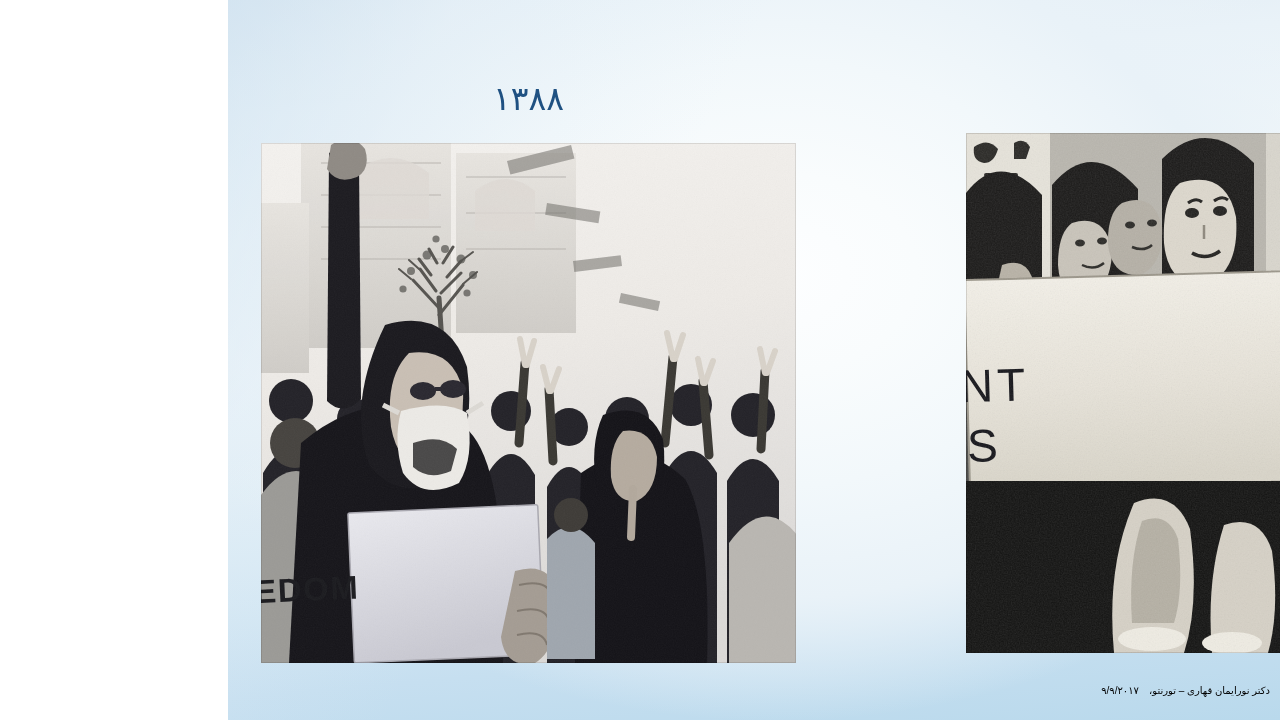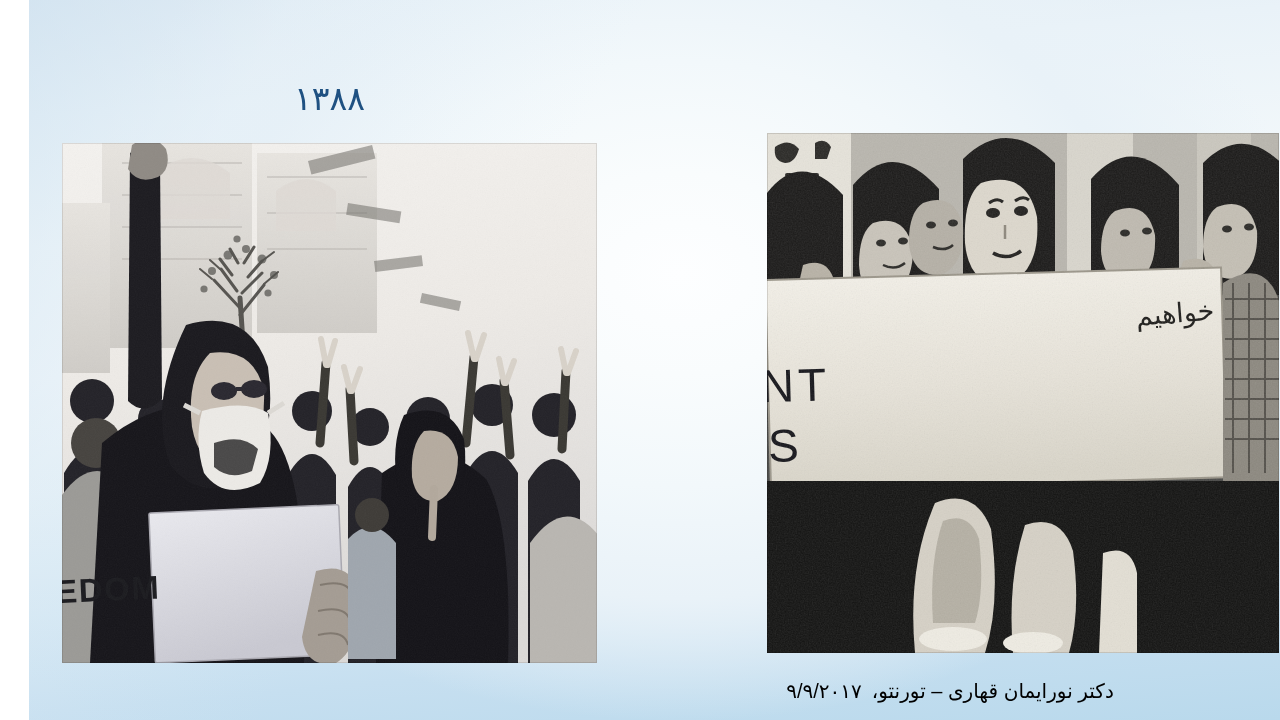--- a/index.html
+++ b/index.html
@@ -11,21 +11,21 @@
     overflow: hidden;
   }
 
   body {
     font-family: "Liberation Sans", "DejaVu Sans", sans-serif;
   }
 
   
   #slide {
     position: relative;
-    width: 1251px;
+    width: 1052px;
     height: 720px;
     background-color: #e4eff7;
     background-image:
       radial-gradient(ellipse 780px 560px at 52% 38%,
           #fdfeff 0%,
           #f9fcfd 18%,
           #f2f8fb 38%,
           #e9f2f8 58%,
           rgba(225,238,246,0) 80%),
       linear-gradient(175deg,
@@ -90,23 +90,23 @@
     height: 520px;
   }
   .photo svg { display: block; width: 100%; height: 100%; }
 
   
   #footer {
     position: absolute;
     right: 10px;
     top: 680px;
     width: 640px;
-    text-align: center;
+    text-align: right;
     direction: rtl;
-    font-size: 20px;
+    font-size: 10px;
     line-height: 22px;
     color: #000000;
     white-space: nowrap;
     z-index: 3;
   }
   #footer .sep { display: inline-block; width: 10px; }
 </style>
 </head>
 <body>
 

